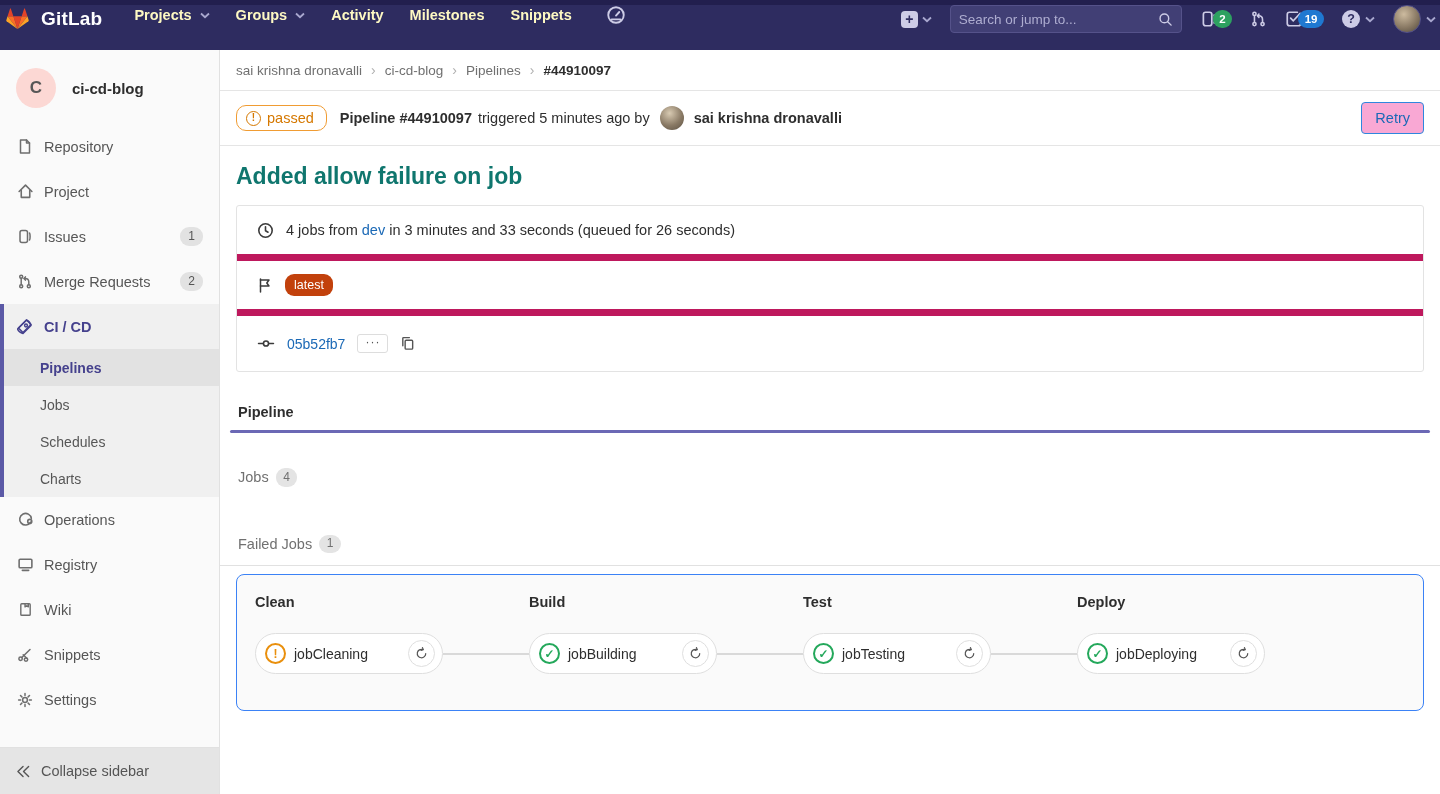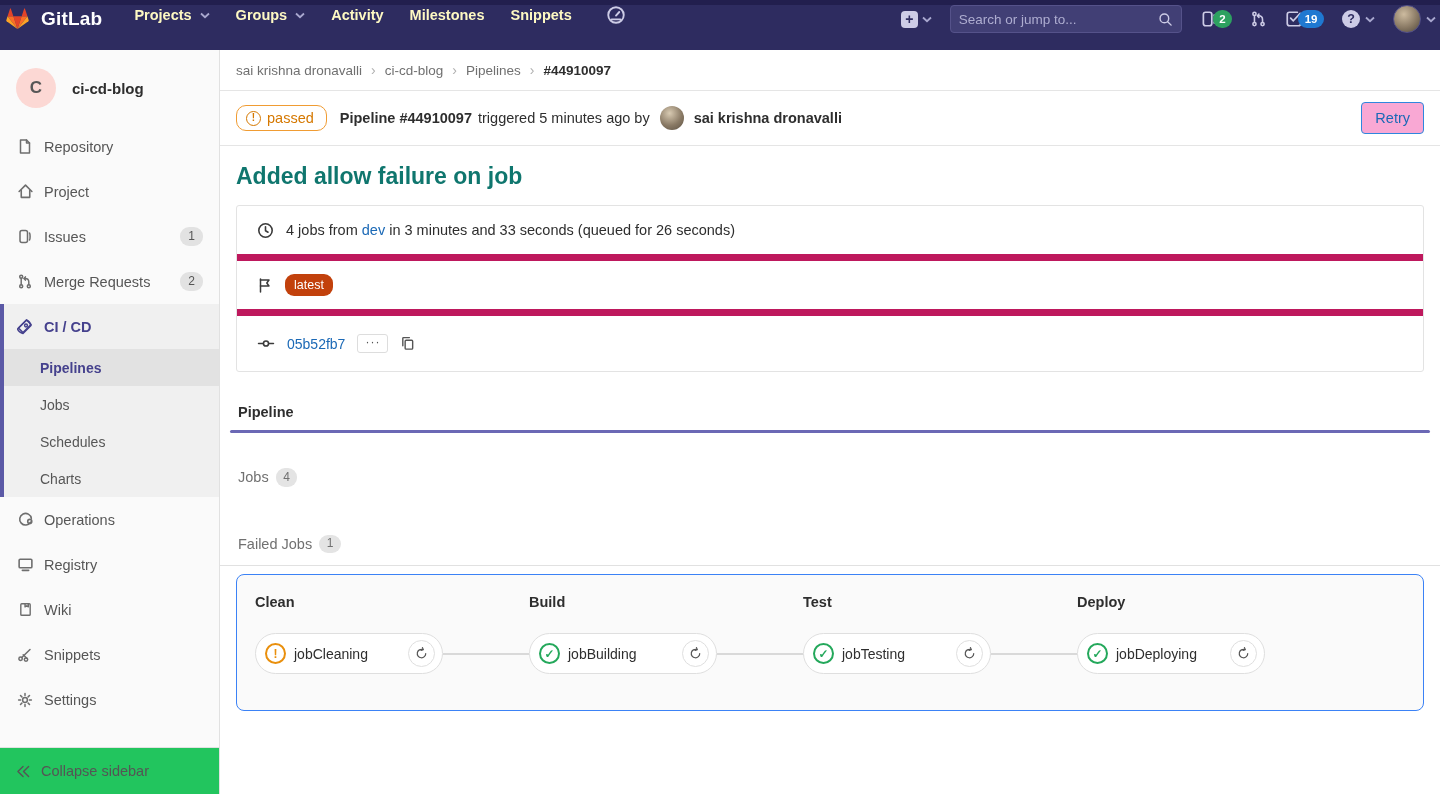--- a/index.html
+++ b/index.html
@@ -40,21 +40,21 @@
   .proj-name { font-size:15px; font-weight:700; color:#2e2e2e; }
   .side-item { height:45px; display:flex; align-items:center; gap:10px; padding:0 16px; font-size:14.5px; color:#565656; cursor:pointer; }
   .side-item .s-ico { width:18px; height:18px; color:#6e6e6e; flex:none; display:flex; align-items:center; justify-content:center; }
   .side-badge { margin-left:auto; background:#e2e2e2; color:#555; font-size:12px; border-radius:9px; padding:2px 8px; line-height:1.3; }
   .cicd-section { border-left:4px solid #5b59a6; background:#f0f0f0; }
   .cicd-section .side-item { padding-left:12px; }
   .cicd-head { color:#45418d !important; font-weight:700; }
   .cicd-head .s-ico { color:#45418d; }
   .sub-item { height:37px; display:flex; align-items:center; padding:0 16px 0 36px; font-size:14px; color:#565656; cursor:pointer; }
   .sub-item.active { background:#e2e2e2; color:#45418d; font-weight:700; }
-  .collapse-row { position:absolute; left:0; right:0; bottom:0; height:47px; border-top:1px solid #e1e1e1; display:flex; align-items:center; gap:10px; padding:0 16px; color:#555; font-size:14.5px; cursor:pointer; background:#22c55e; }
+  .collapse-row { position:absolute; left:0; right:0; bottom:0; height:47px; border-top:1px solid #e1e1e1; display:flex; align-items:center; gap:10px; padding:0 16px; color:#555; font-size:14.5px; cursor:pointer; background:#e5e5e5; }
 
   
   .main { flex:1; background:#fff; overflow:hidden; }
   .crumbs { height:41px; border-bottom:1px solid #e5e5e5; display:flex; align-items:center; gap:9px; padding:0 16px; font-size:13.5px; color:#707070; }
   .crumb { cursor:pointer; }
   .crumb-sep { color:#b0b0b0; font-size:14px; }
   .crumb-last { color:#2e2e2e; font-weight:700; }
 
   .banner { height:55px; border-bottom:1px solid #e5e5e5; display:flex; align-items:center; gap:13px; padding:0 16px; }
   .status-badge { display:flex; align-items:center; gap:6px; border:1px solid #f09c33; color:#d57800; font-size:14.5px; padding:4px 12px 4px 9px; border-radius:10px; cursor:pointer; }

